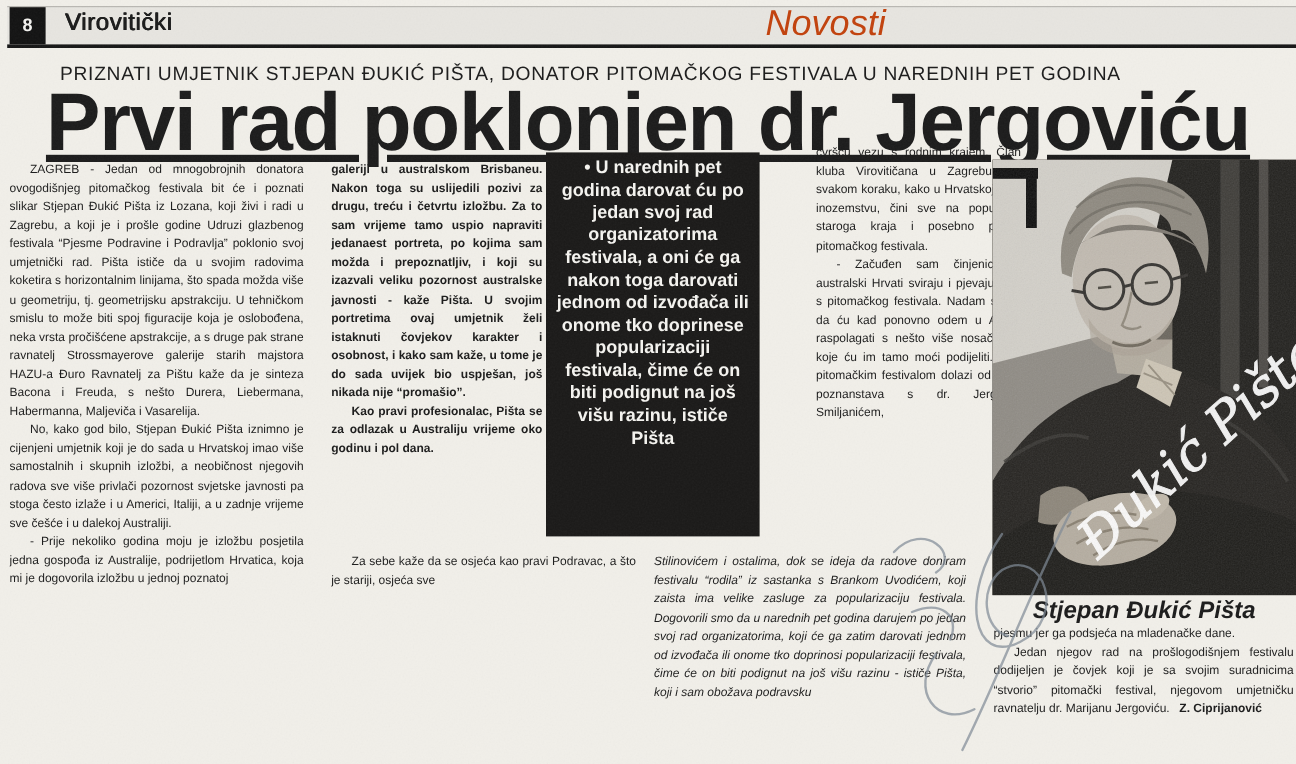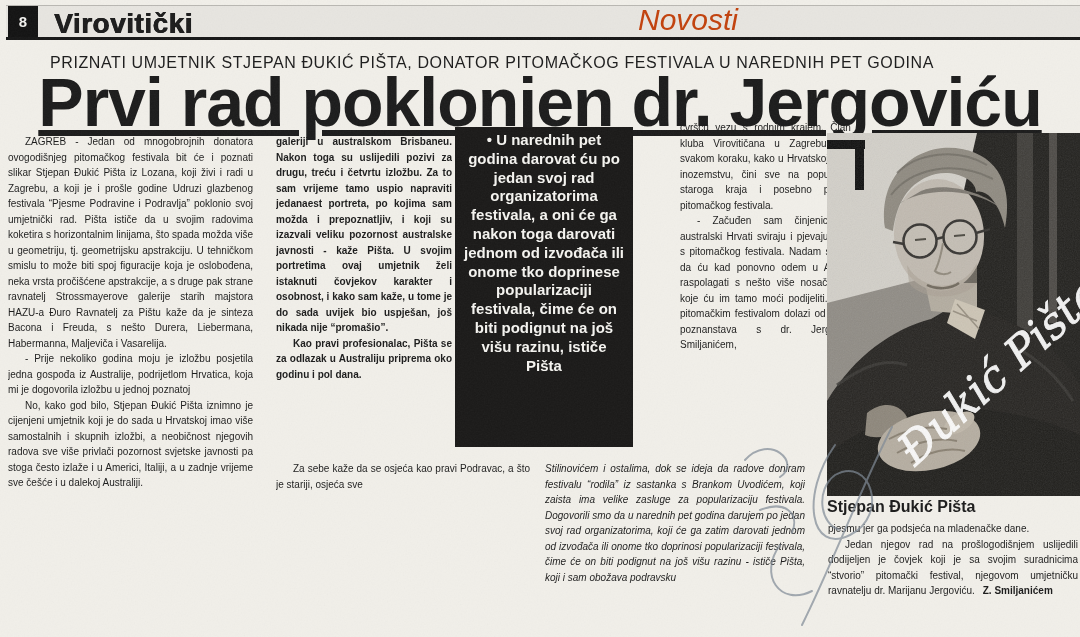--- a/index.html
+++ b/index.html
@@ -17,21 +17,21 @@
     position:absolute; left:6px; top:5px; right:0; height:31px;
     background:var(--header-bar-bg);
     border-top:1px solid #b9b7b2; border-bottom:3px solid var(--header-rule);
   }
   .page-num{
     position:absolute; left:8px; top:6px; width:30px; height:31px;
     background:#121212; color:#f3f2ef; font-weight:bold; font-size:15px;
     display:flex; align-items:center; justify-content:center; z-index:2;
   }
   .masthead{
-    position:absolute; left:54px; top:8px; font-size:28px; font-weight:bold;
+    position:absolute; left:54px; top:8px; font-size:20px; font-weight:normal;
     letter-spacing:.5px; z-index:2;
     text-shadow:.7px 0 0 currentColor, 0 .4px 0 currentColor;
   }
   .section-title{
     position:absolute; left:638px; top:3px; font-size:30px; font-style:italic;
     color:#c2410c; z-index:2;
   }
   
   .kicker{
     position:absolute; top:54px; left:50px; right:25px; text-align:left;
@@ -62,22 +62,22 @@
     text-align:center; font-weight:bold; font-size:15px; line-height:18.8px;
     padding:4px 7px; box-sizing:border-box; overflow:hidden;
   }
   
   .photo{
     position:absolute; left:827px; top:133px; width:253px; height:363px;
     overflow:hidden; background:#55524d;
   }
   .photo svg{display:block;}
   .photo-caption{
-    position:absolute; left:827px; top:498px; width:253px; 
-    font-weight:bold; font-size:16px;
+    position:absolute; left:827px; top:498px; width:253px; text-align:center;
+    font-weight:bold; font-style:italic; font-size:20px;
   }
   
   .scribble{position:absolute; left:740px; top:415px; width:345px; height:222px;
     pointer-events:none; z-index:5;}
   .paper-grain{position:absolute; inset:0; pointer-events:none; opacity:.05; z-index:6;}
 </style>
 </head>
 <body>
 
 <div id="page">
@@ -85,27 +85,27 @@
   <div class="header-bar"></div>
   <div class="page-num">8</div>
   <div class="masthead">Virovitički</div>
   <div class="section-title">Novosti</div>
 
   <div class="kicker">PRIZNATI UMJETNIK STJEPAN ĐUKIĆ PIŠTA, DONATOR PITOMAČKOG FESTIVALA U NAREDNIH PET GODINA</div>
   <div class="headline">Prvi rad poklonjen dr. Jergoviću</div>
 
   <div class="bt col1">
     <p class="ind">ZAGREB - Jedan od mnogobrojnih donatora ovogodišnjeg pitomačkog festivala bit će i poznati slikar Stjepan Đukić Pišta iz Lozana, koji živi i radi u Zagrebu, a koji je i prošle godine Udruzi glazbenog festivala “Pjesme Podravine i Podravlja” poklonio svoj umjetnički rad. Pišta ističe da u svojim radovima koketira s horizontalnim linijama, što spada možda više u geometriju, tj. geometrijsku apstrakciju. U tehničkom smislu to može biti spoj figuracije koja je oslobođena, neka vrsta pročišćene apstrakcije, a s druge pak strane ravnatelj Strossmayerove galerije starih majstora HAZU-a Đuro Ravnatelj za Pištu kaže da je sinteza Bacona i Freuda, s nešto Durera, Liebermana, Habermanna, Maljeviča i Vasarelija.</p>
+    <p class="ind">No, kako god bilo, Stjepan Đukić Pišta iznimno je cijenjeni umjetnik koji je do sada u Hrvatskoj imao više samostalnih i skupnih izložbi, a neobičnost njegovih radova sve više privlači pozornost svjetske javnosti pa stoga često izlaže i u Americi, Italiji, a u zadnje vrijeme sve češće i u dalekoj Australiji.</p>
     <p class="ind">- Prije nekoliko godina moju je izložbu posjetila jedna gospođa iz Australije, podrijetlom Hrvatica, koja mi je dogovorila izložbu u jednoj poznatoj</p>
-    <p class="ind">No, kako god bilo, Stjepan Đukić Pišta iznimno je cijenjeni umjetnik koji je do sada u Hrvatskoj imao više samostalnih i skupnih izložbi, a neobičnost njegovih radova sve više privlači pozornost svjetske javnosti pa stoga često izlaže i u Americi, Italiji, a u zadnje vrijeme sve češće i u dalekoj Australiji.</p>
   </div>
 
   <div class="bt col2n">
     <p>galeriji u australskom Brisbaneu. Nakon toga su uslijedili pozivi za drugu, treću i četvrtu izložbu. Za to sam vrijeme tamo uspio napraviti jedanaest portreta, po kojima sam možda i prepoznatljiv, i koji su izazvali veliku pozornost australske javnosti - kaže Pišta. U svojim portretima ovaj umjetnik želi istaknuti čovjekov karakter i osobnost, i kako sam kaže, u tome je do sada uvijek bio uspješan, još nikada nije “promašio”.</p>
-    <p class="ind">Kao pravi profesionalac, Pišta se za odlazak u Australiju priprema oko godinu i pol dana.</p>
+    <p class="ind">Kao pravi profesionalac, Pišta se za odlazak u Australiju vrijeme oko godinu i pol dana.</p>
   </div>
 
   <div class="bt col2w">
     <p class="ind">Za sebe kaže da se osjeća kao pravi Podravac, a što je stariji, osjeća sve</p>
   </div>
 
   <div class="quote-box">
     <div>• U narednih pet godina darovat ću po jedan svoj rad organizatorima festivala, a oni će ga nakon toga darovati jednom od izvođača ili onome tko doprinese popularizaciji festivala, čime će on biti podignut na još višu razinu, ističe Pišta</div>
   </div>
 
@@ -166,21 +166,21 @@
       <path d="M10,252 C40,230 60,226 80,232 M180,210 C210,224 232,246 246,268" stroke="#3a3834" stroke-width="3" fill="none" opacity="0.8"></path>
 
       <text transform="translate(88,334) rotate(-42)" font-family="'DejaVu Serif', serif" font-style="italic" font-size="44" fill="#ffffff" stroke="#ffffff" stroke-width="0.8" opacity="0.95">Đukić Pišta</text>
       <rect width="253" height="363" filter="url(#grain)" opacity="0.12"></rect>
     </svg>
   </div>
   <div class="photo-caption">Stjepan Đukić Pišta</div>
 
   <div class="bt col4">
     <p>pjesmu jer ga podsjeća na mladenačke dane.</p>
-    <p class="ind"><span>Jedan njegov rad na prošlogodišnjem uslijedili dodijeljen je čovjek koji je sa svojim suradnicima “stvorio” pitomački festival, njegovom umjetničku ravnatelju dr. Marijanu Jergoviću.</span><span class="byline">Z. Smiljanićem</span></p>
+    <p class="ind"><span>Jedan njegov rad na prošlogodišnjem festivalu dodijeljen je čovjek koji je sa svojim suradnicima “stvorio” pitomački festival, njegovom umjetničku ravnatelju dr. Marijanu Jergoviću.</span><span class="byline">Z. Ciprijanović</span></p>
   </div>
 
   <svg class="scribble" viewBox="0 0 345 222" xmlns="http://www.w3.org/2000/svg">
     <g stroke="#7f8a96" stroke-width="2" fill="none" opacity="0.7" stroke-linecap="round">
       <path d="M95,30 C60,80 70,140 110,120 C150,100 130,40 95,60 C75,75 80,110 100,115"></path>
       <path d="M5,45 C30,18 62,48 40,62"></path>
       <path d="M152,12 C122,70 92,150 62,210"></path>
       <path d="M40,130 C18,160 40,192 72,176"></path>
       <path d="M20,95 C45,85 60,98 52,118"></path>
     </g>

